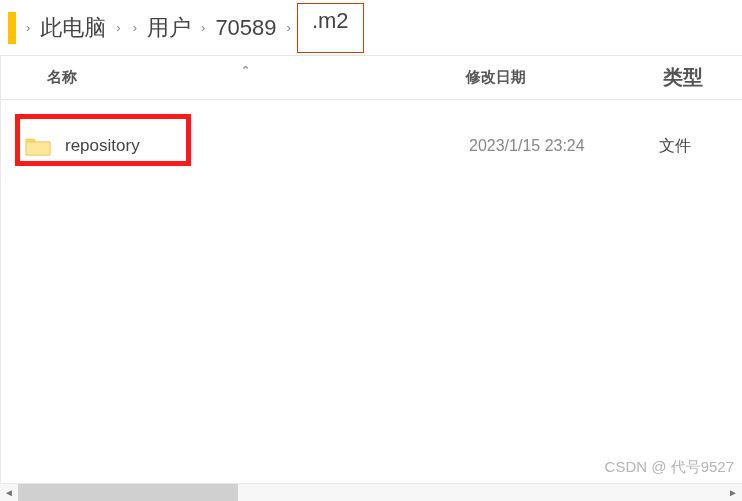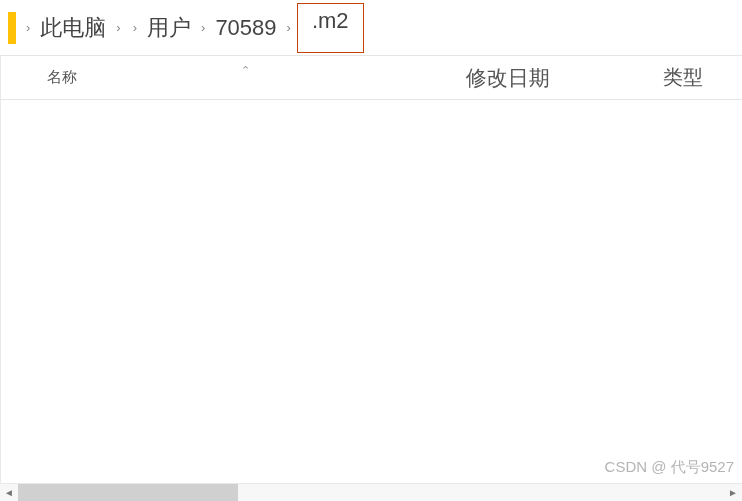--- a/index.html
+++ b/index.html
@@ -40,31 +40,32 @@
       border: 1px solid #c2410c;
       padding: 4px 10px 18px 10px;
       display: inline-block;
     }
     .columns-header {
       display: flex;
       border-bottom: 1px solid #e5e5e5;
       height: 44px;
       align-items: center;
       position: relative;
+      font-weight: bold;
     }
     .col-name {
       width: 450px;
       padding-left: 46px;
       font-size: 15px;
       color: #555;
     }
     .col-modified {
       width: 220px;
       padding-left: 20px;
-      font-size: 21px;
+      font-size: 15px;
       color: #555;
     }
     .col-type {
       width: 80px;
       font-size: 20px;
       color: #555;
     }
     .sort-arrow {
       position: absolute;
       left: 240px;
@@ -184,20 +185,34 @@
 </div>
 
 <div class="content">
   <div class="columns-header">
     <div class="col-name">名称</div>
     <span class="sort-arrow">⌃</span>
     <div class="col-modified">修改日期</div>
     <div class="col-type">类型</div>
   </div>
 
+  <div class="file-list">
+    <div class="file-row">
+      <div class="row-highlight"></div>
+      <div class="file-row-content">
+        <svg class="folder-icon" viewBox="0 0 26 20">
+          <path d="M1 3 L9 3 L11 6 L25 6 L25 19 L1 19 Z" fill="#ffd96b" stroke="#e6b943" stroke-width="0.6"></path>
+          <path d="M1 6 L25 6 L25 19 L1 19 Z" fill="#ffe79a" stroke="#e6b943" stroke-width="0.6"></path>
+        </svg>
+        <div class="file-name">repository</div>
+        <div class="file-date">2023/1/15 23:24</div>
+        <div class="file-type">文件</div>
+      </div>
+    </div>
+  </div>
 </div>
 
 <div class="scrollbar-bottom">
   <div class="scrollbar-arrow">◄</div>
   <div class="scrollbar-track">
     <div class="scrollbar-thumb"></div>
   </div>
   <div class="scrollbar-arrow">►</div>
 </div>
 

